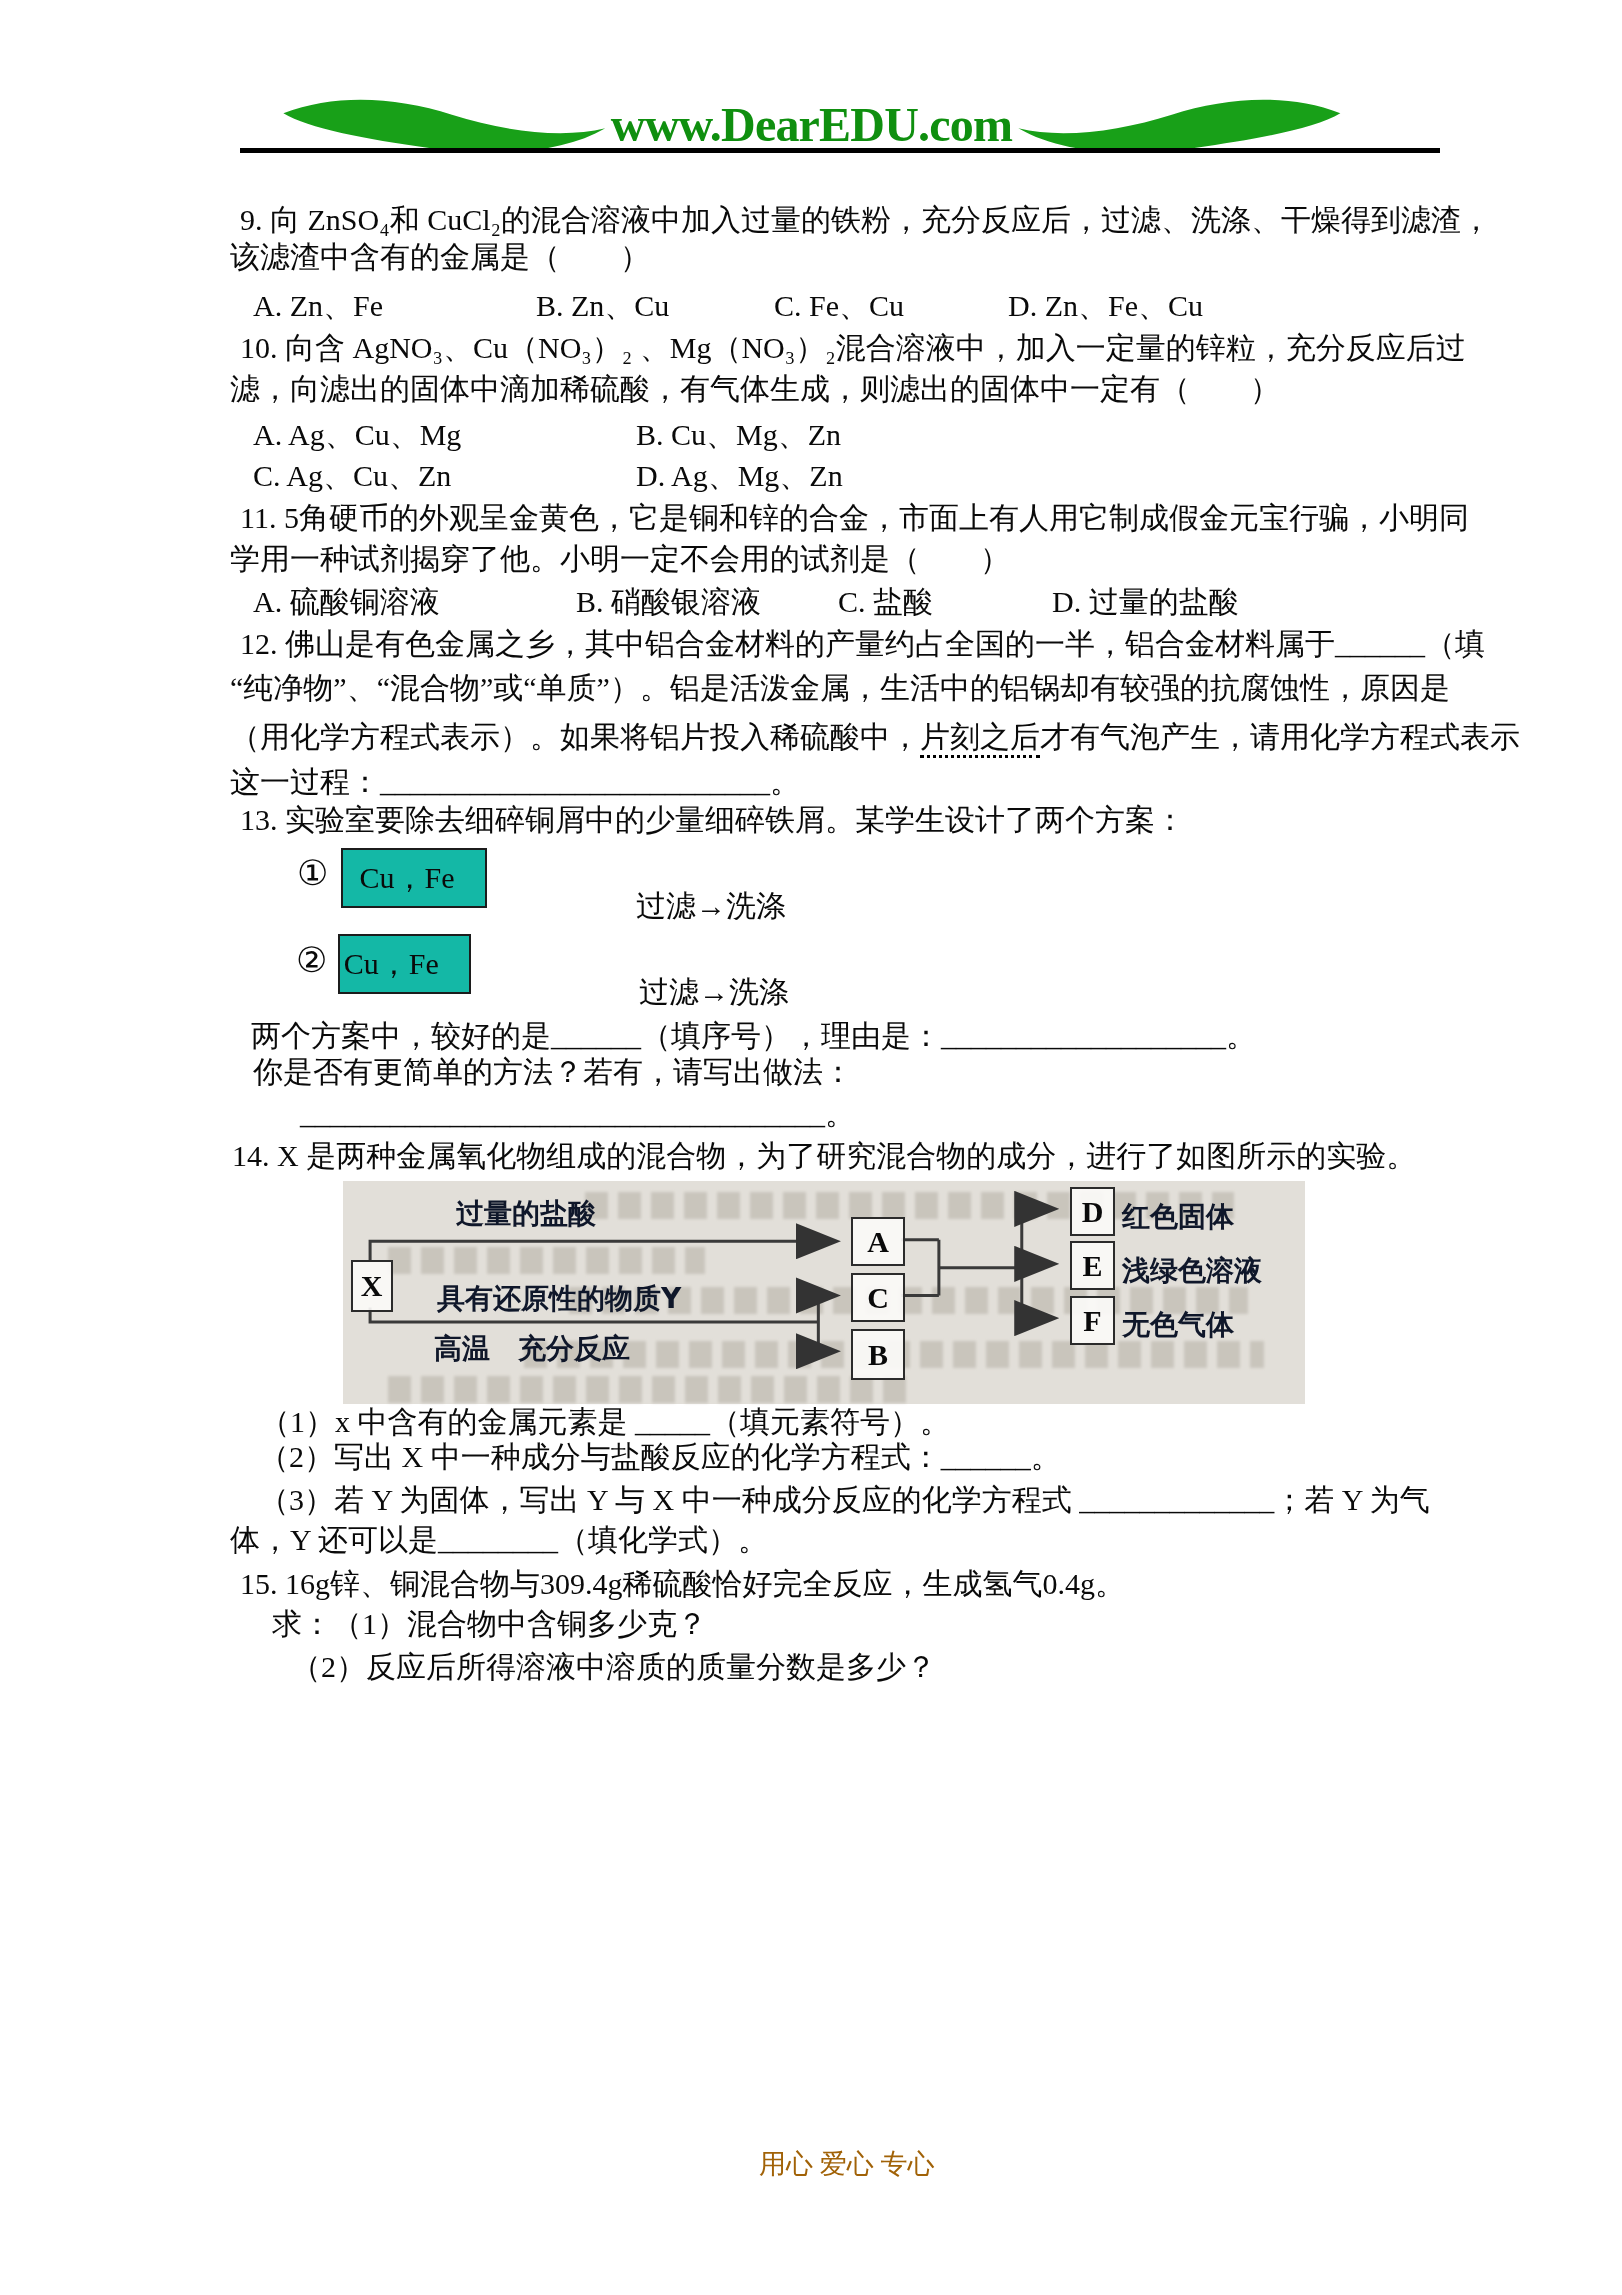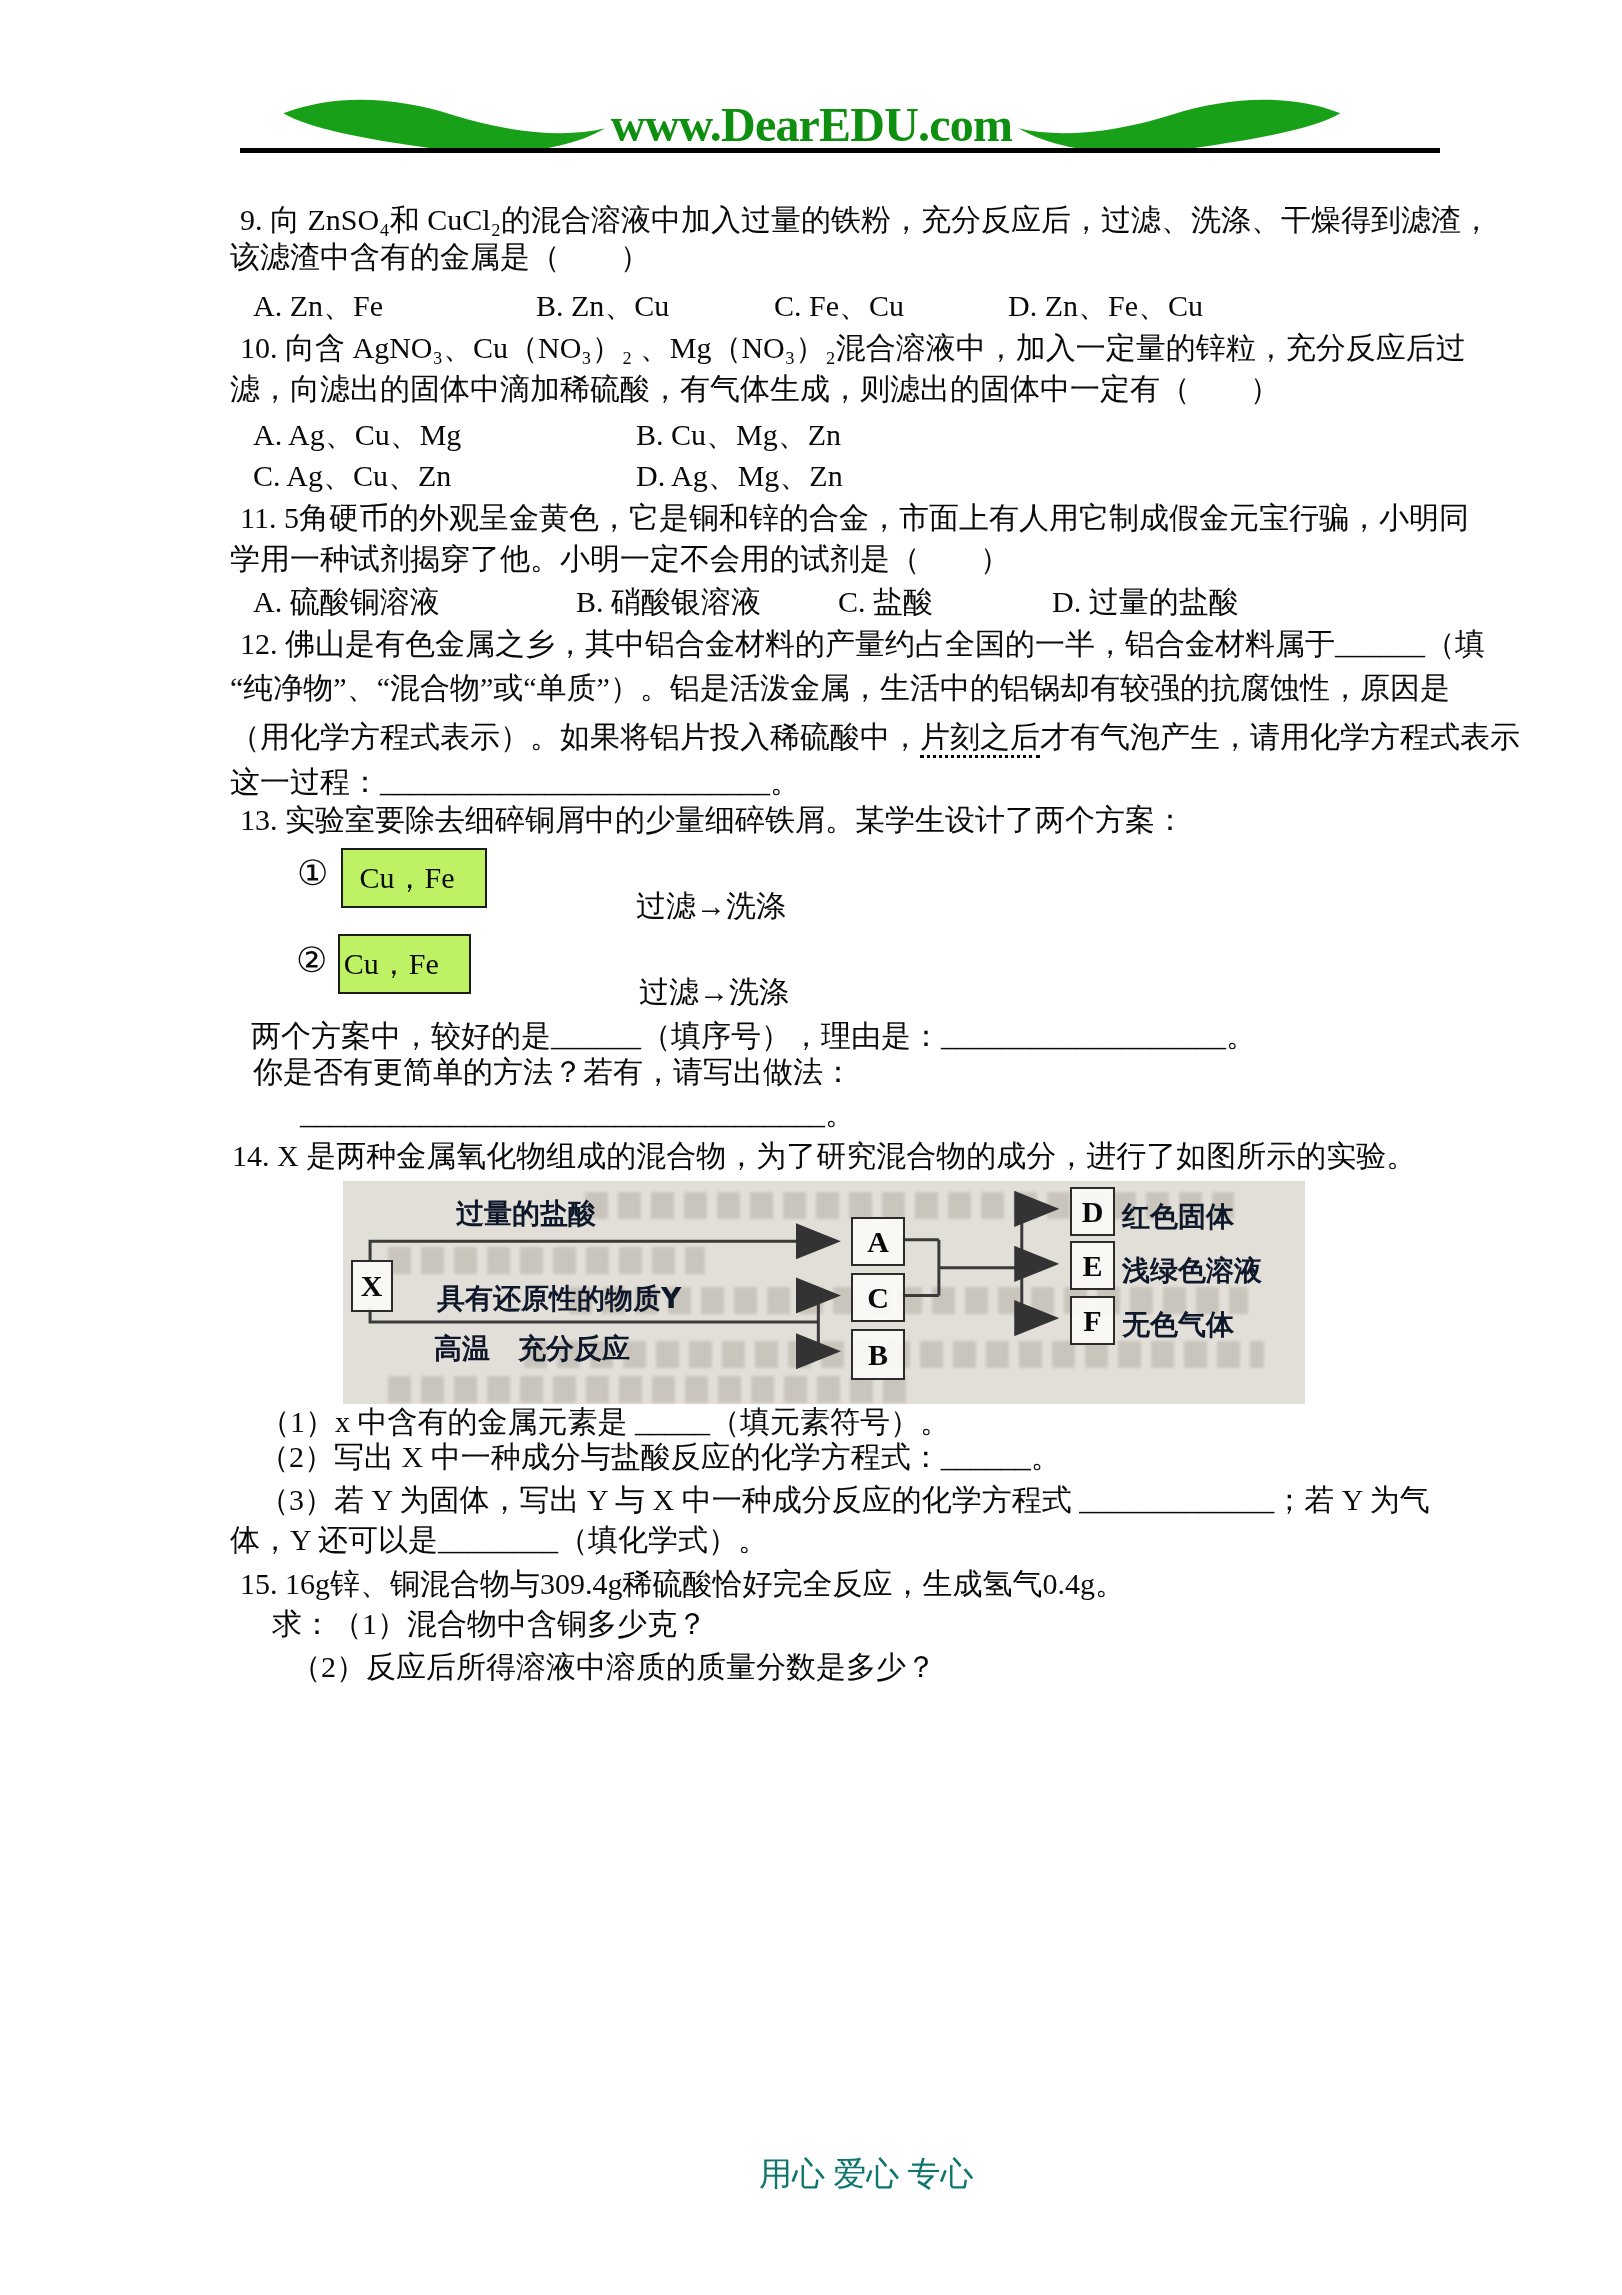--- a/index.html
+++ b/index.html
@@ -17,35 +17,35 @@
   .logo { position:absolute; top:92px; left:50%; transform:translateX(-50%);
           display:flex; align-items:center; gap:4.5px; }
   .logo-text { font-size:48px; font-weight:bold; color:#0f8f0f; letter-spacing:-0.8px; }
   .swoosh { width:325px; height:65px; }
   .rule { position:absolute; left:240px; top:148px; width:1200px; height:5.3px; background:#000; }
 
   
   .circ { position:absolute; font-size:35px; line-height:39px;
           font-family:"DejaVu Sans","DejaVu Serif",sans-serif; }
   .cfbox { position:absolute; width:125px; height:56px; border:2.3px solid #1c1c1c;
-           font-size:30px; display:flex; align-items:center; background:#bef264; }
+           font-size:30px; display:flex; align-items:center; background:#14b8a6; }
   .steps { position:absolute; font-size:30px; line-height:47px; white-space:nowrap; }
 
   
   .panel { position:absolute; left:343px; top:1181px; width:962px; height:223px;
            background:#e2dfd9; }
   .ghost { position:absolute; height:27px; opacity:.32; filter:blur(1.5px);
            background:repeating-linear-gradient(90deg,#968f82 0 22.6px,transparent 22.6px 33px); }
   .dsvg { position:absolute; left:0; top:0; }
   .node { position:absolute; border:2.3px solid #2b2b2b; background:rgba(251,250,247,.92);
           display:flex; align-items:center; justify-content:center;
           font-size:30px; font-weight:bold; }
   .dlab { position:absolute; font-size:28px; font-weight:bold; white-space:nowrap;
           font-family:"DejaVu Sans","Liberation Sans",sans-serif; color:#0f172a; }
-  .footer { position:absolute; font-size:33px; white-space:nowrap; color:#0f766e; }
+  .footer { position:absolute; font-size:27px; white-space:nowrap; color:#a16207; }
 </style>
 </head>
 <body>
 
 <div class="page">
 
   <div class="logo">
     <svg class="swoosh" viewBox="0 0 430 86">
       <path d="M2,28 C70,2 150,6 225,30 C295,52 370,62 428,48 C370,82 280,86 195,74 C110,62 35,48 2,28 Z" fill="#18a018"></path>
     </svg>

